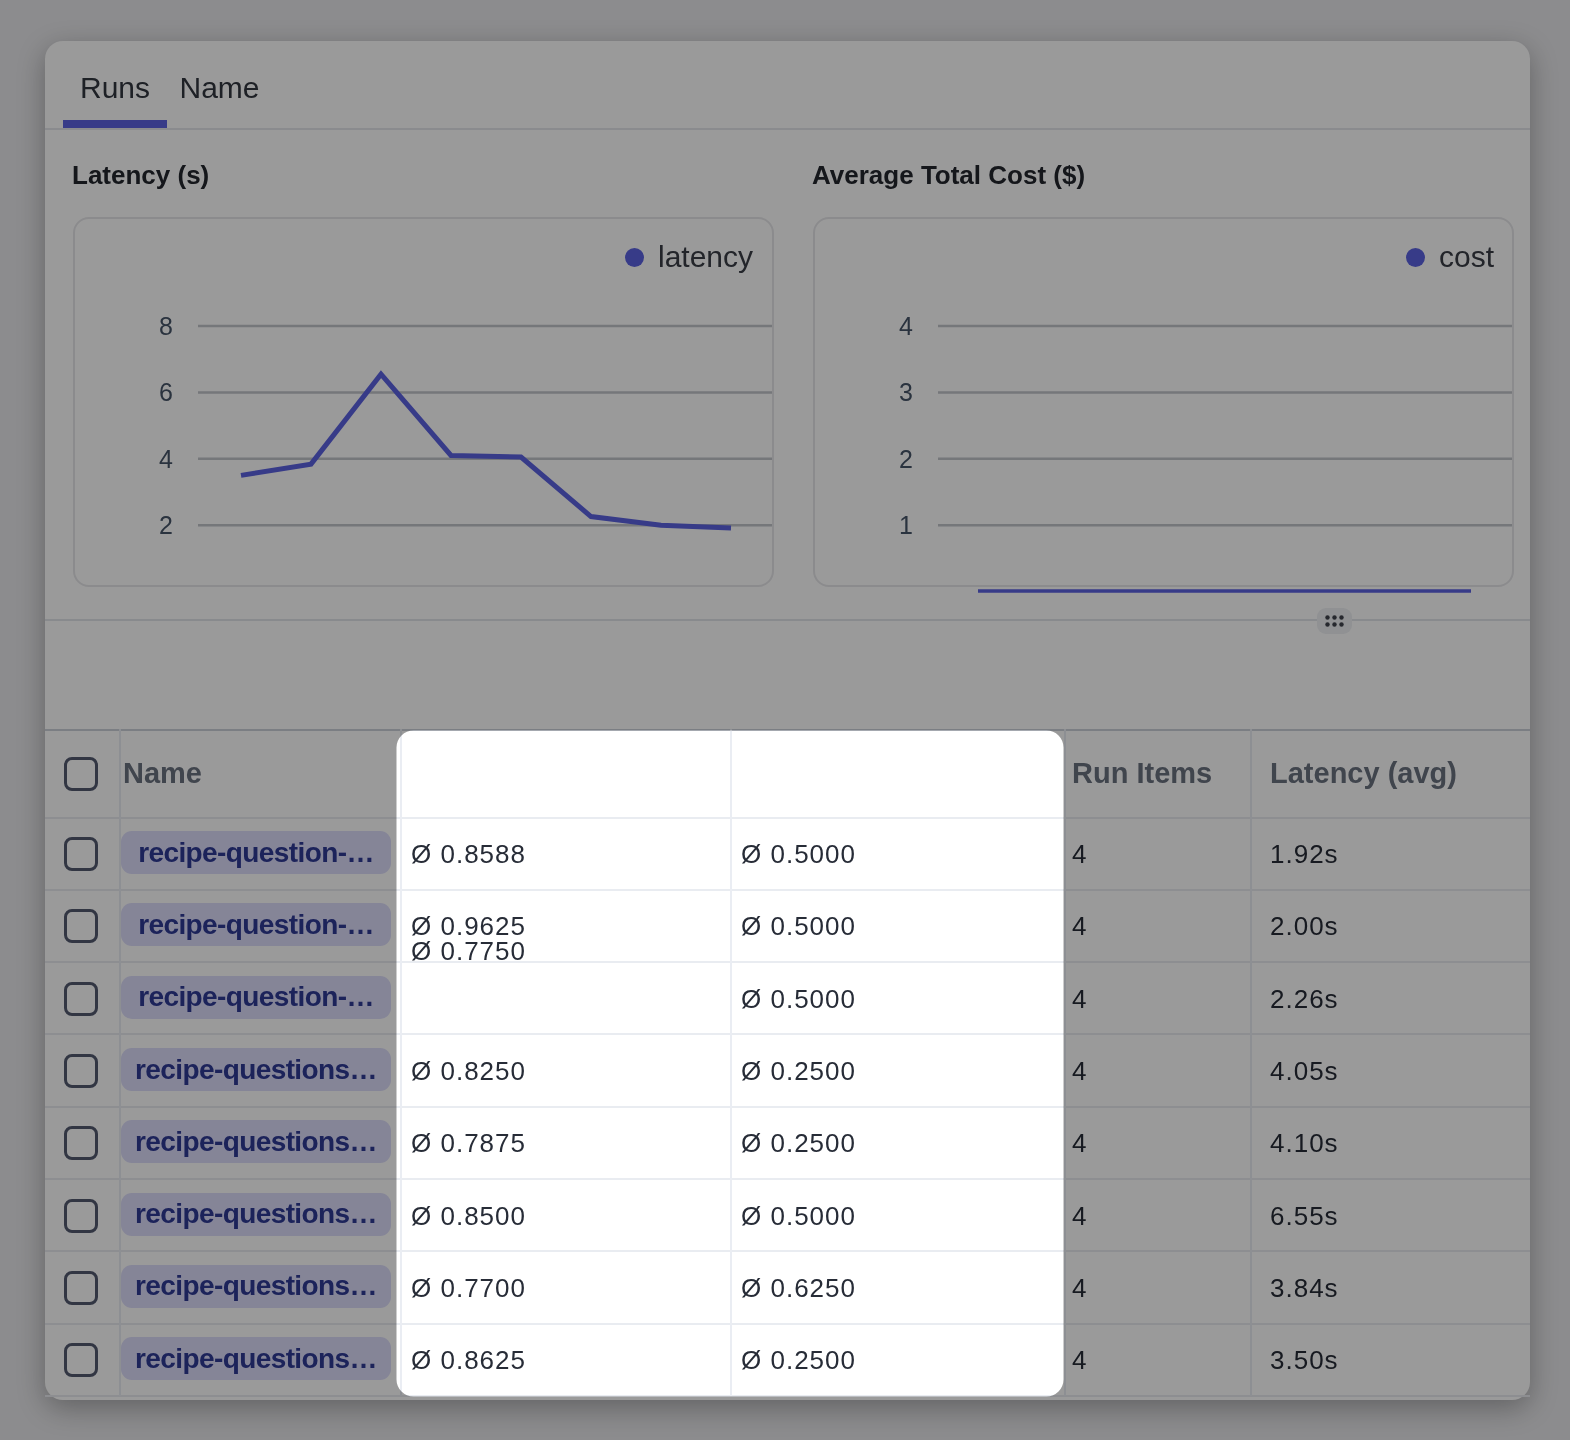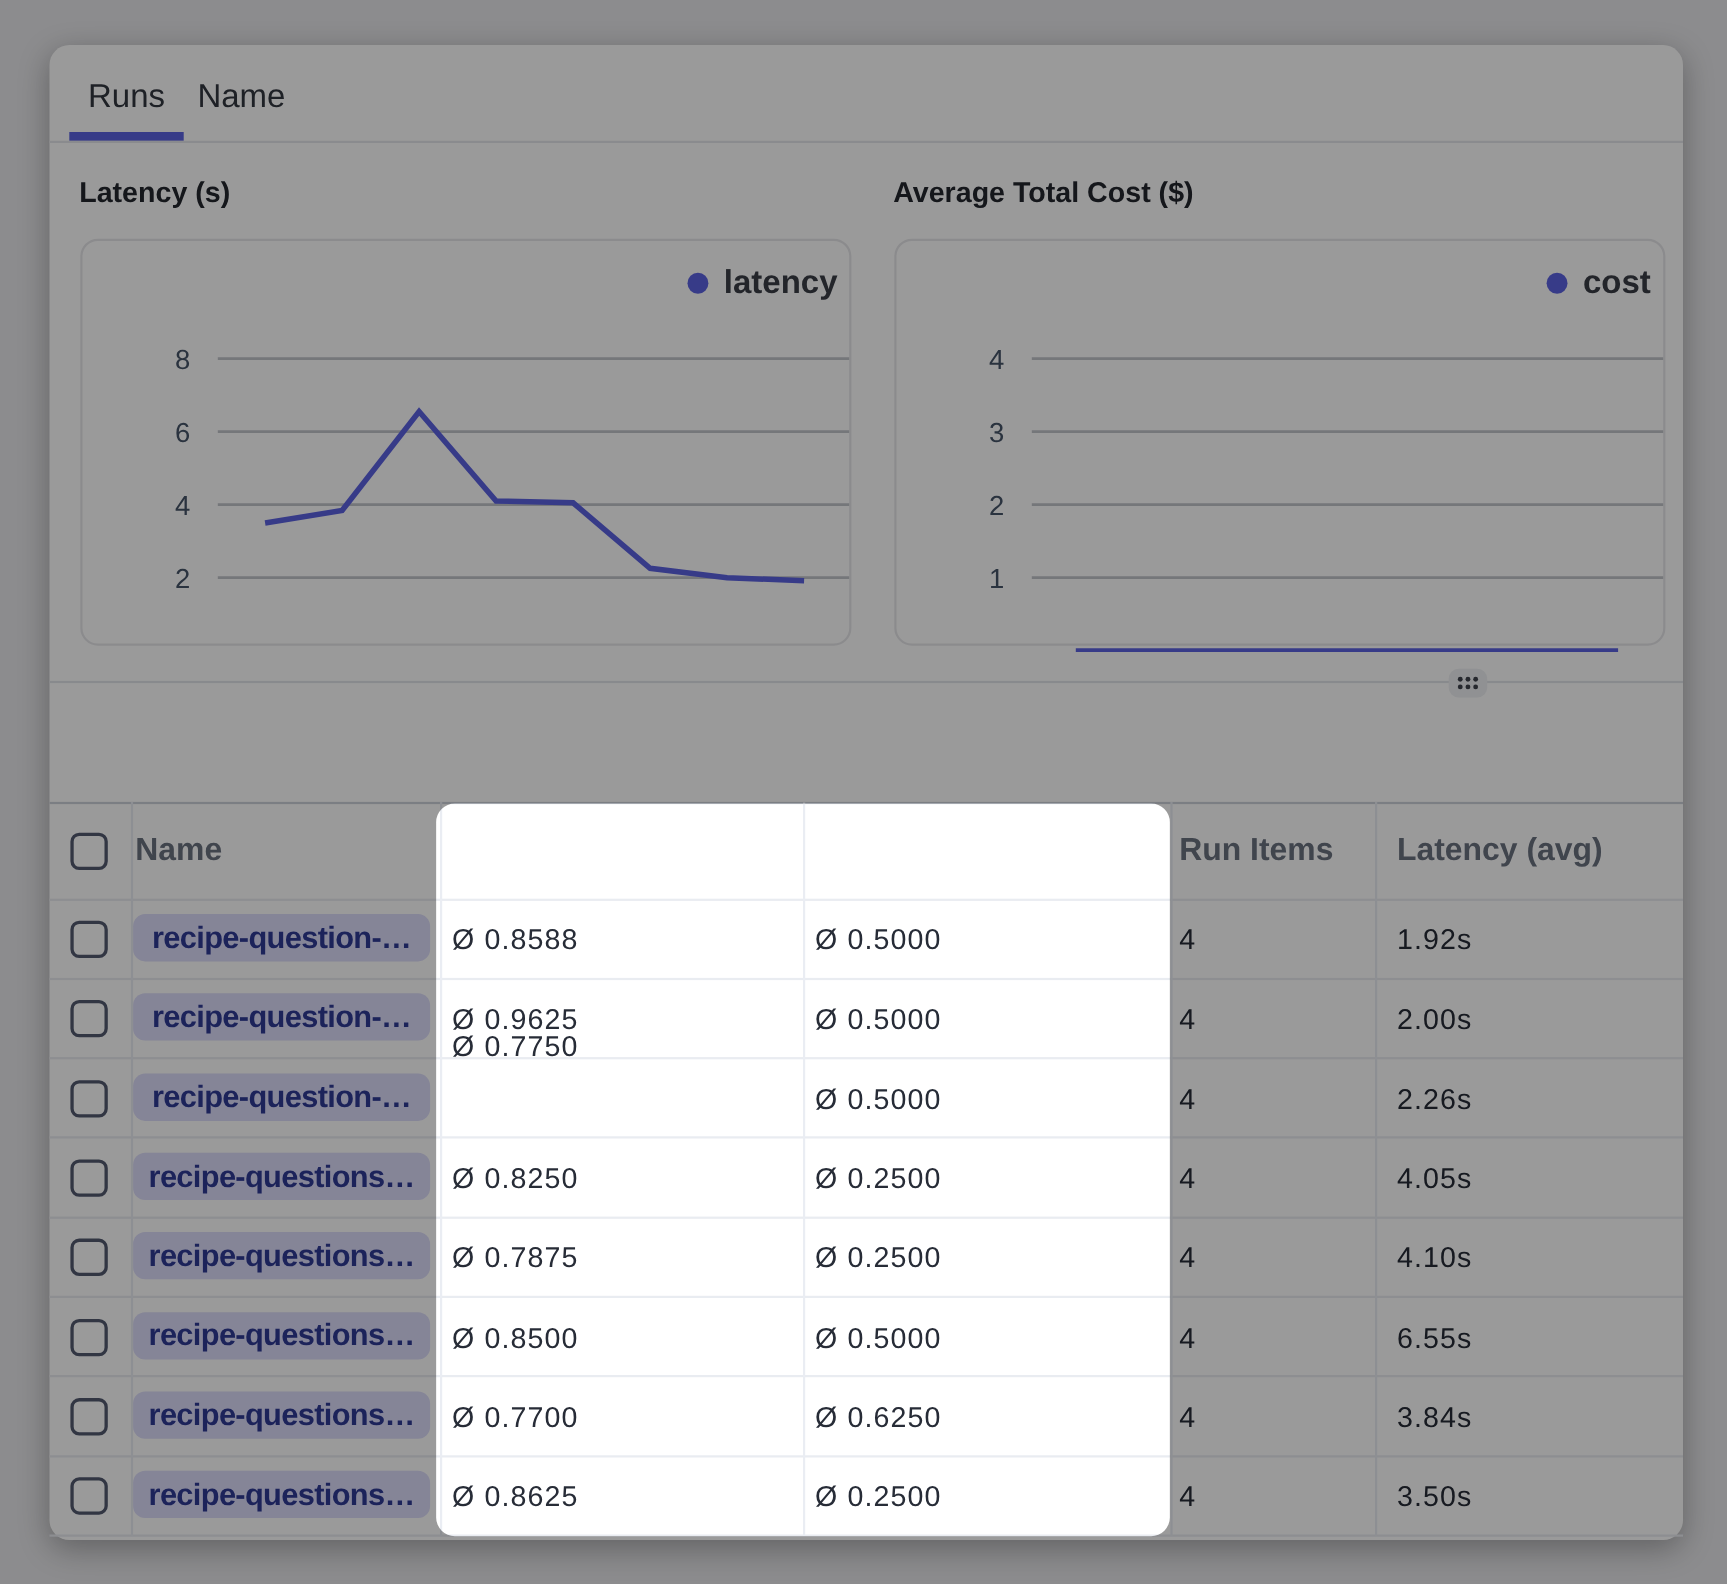--- a/index.html
+++ b/index.html
@@ -12,21 +12,21 @@
   }
   .abs { position:absolute; }
   
   .tabbar-border { position:absolute; left:0; top:87px; width:100%; height:2px; background:#e5e7eb; }
   .tab { position:absolute; top:0; height:87px; display:flex; align-items:center; justify-content:center;
          padding-top:6px; font-size:30px; font-weight:500; color:#333740; }
   .tab-underline { position:absolute; left:18px; top:79px; width:104px; height:8px; background:#5c62e2; }
   
   .chart-title { position:absolute; font-size:26px; font-weight:600; color:#23262e; }
   .chartcard { position:absolute; top:176px; height:370px; border:2px solid #e7e7ea; border-radius:16px; background:#fff; }
-  .legend { position:absolute; top:199px; height:34px; display:flex; align-items:center; font-size:30px; color:#3a3e47;font-weight:bold; }
+  .legend { position:absolute; top:199px; height:34px; display:flex; align-items:center; font-size:30px; color:#3a3e47; }
   .legend .dot { width:19px; height:19px; border-radius:50%; background:#5c62e2; margin-right:14px; }
   
   .divider { position:absolute; left:0; top:578px; width:100%; height:2px; background:#e2e4e9; }
   .handle { position:absolute; left:1272px; top:567px; width:35px; height:26px; background:#eef0f3; border-radius:9px; }
   
   .filters { position:absolute; left:20px; top:599px; width:181px; height:68px; border:2px solid #e4e7ee;
              border-radius:13px; display:flex; align-items:center; padding-left:19px;
              font-size:31px; font-weight:600; color:#1f232b; background:#fff; }
   
   .hline { position:absolute; background:#e9ecf1; height:2px; }

